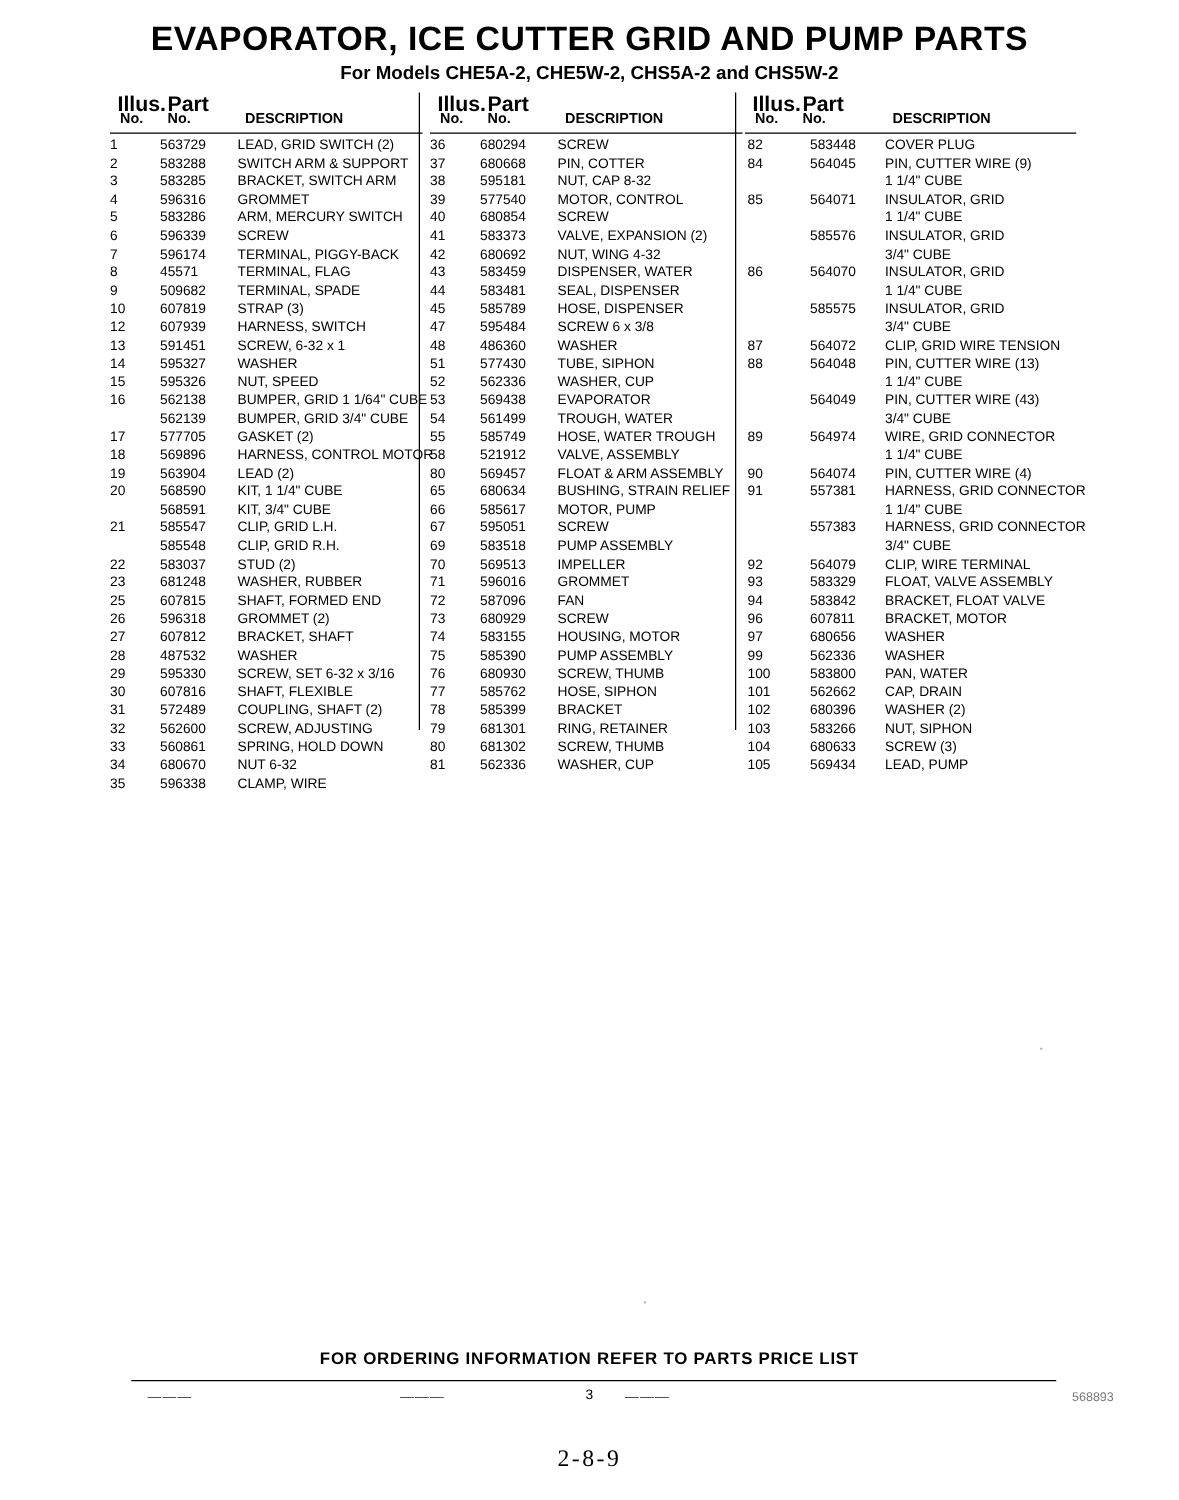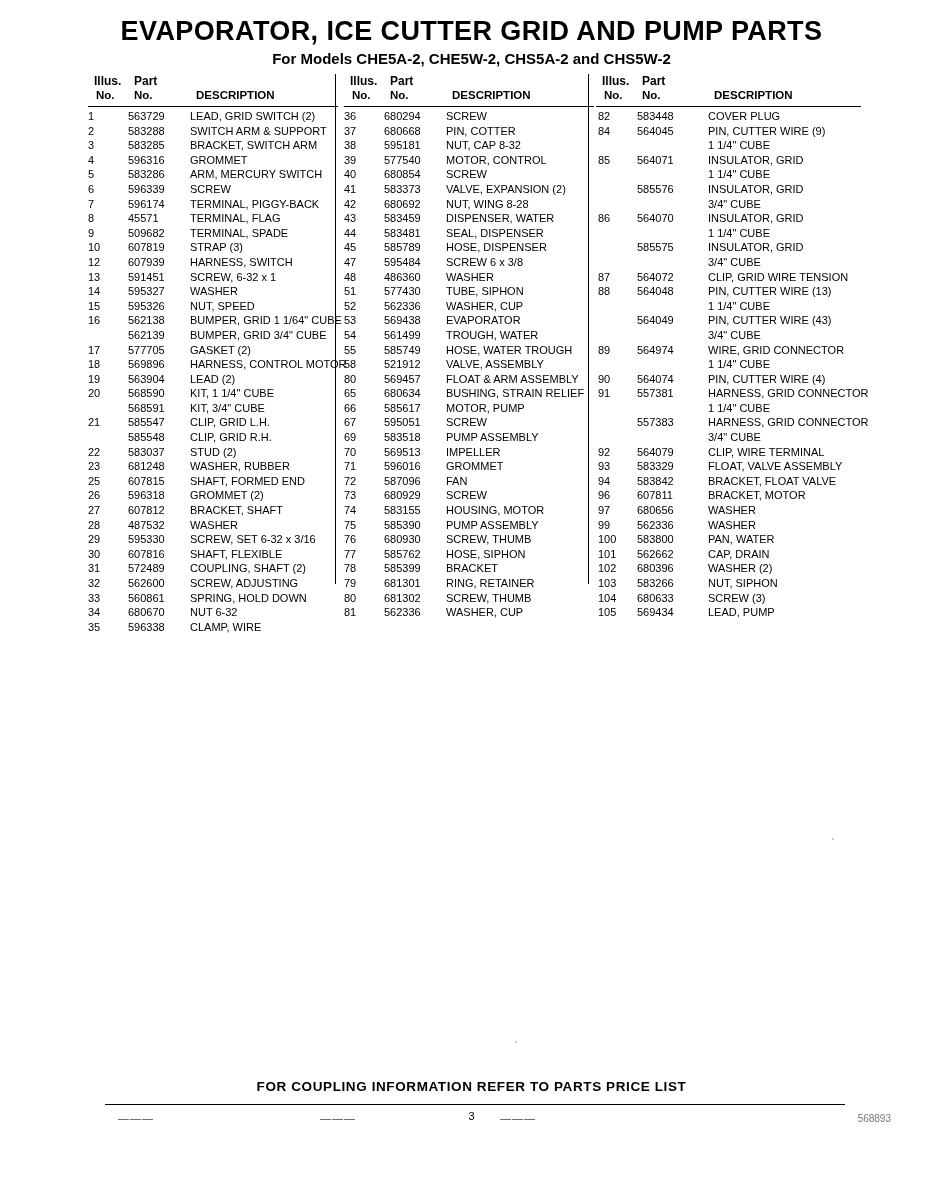--- a/index.html
+++ b/index.html
@@ -56,21 +56,21 @@
     position: absolute;
     top: 74px;
     width: 1px;
     background: #000;
     height: 510px;
   }
   .div-1 { left: 335px; }
   .div-2 { left: 588px; }
 
   .hdr-line1 {
-    font-size: 12px;
+    font-size: 17px;
     font-weight: bold;
     height: 15px;
     position: relative;
   }
   .hdr-line2 {
     font-size: 11.5px;
     font-weight: bold;
     height: 15px;
     position: relative;
   }
@@ -104,21 +104,21 @@
   .c-part {
     position: absolute;
     left: 40px;
     width: 58px;
   }
   .c-desc {
     position: absolute;
     left: 102px;
   }
   .col-3 .c-illus { left: 2px; width: 34px; }
-  .col-3 .c-part { left: 41px; width: 58px; }
+  .col-3 .c-part { left: 52px; width: 58px; }
   .col-3 .c-desc { left: 112px; }
 
   .footer-note {
     position: absolute;
     left: 0;
     top: 1079px;
     width: 943px;
     text-align: center;
     font-weight: bold;
     font-size: 13.5px;
@@ -419,21 +419,21 @@
           <span class="c-desc">SCREW</span>
         </div>
         <div class="row">
           <span class="c-illus">41</span>
           <span class="c-part">583373</span>
           <span class="c-desc">VALVE, EXPANSION (2)</span>
         </div>
         <div class="row">
           <span class="c-illus">42</span>
           <span class="c-part">680692</span>
-          <span class="c-desc">NUT, WING 8-28</span>
+          <span class="c-desc">NUT, WING 4-32</span>
         </div>
         <div class="row">
           <span class="c-illus">43</span>
           <span class="c-part">583459</span>
           <span class="c-desc">DISPENSER, WATER</span>
         </div>
         <div class="row">
           <span class="c-illus">44</span>
           <span class="c-part">583481</span>
           <span class="c-desc">SEAL, DISPENSER</span>
@@ -754,23 +754,24 @@
           <span class="c-desc">SCREW (3)</span>
         </div>
         <div class="row">
           <span class="c-illus">105</span>
           <span class="c-part">569434</span>
           <span class="c-desc">LEAD, PUMP</span>
         </div>
       </div>
   </div>
 
-  <div class="footer-note">FOR COUPLING INFORMATION REFER TO PARTS PRICE LIST</div>
+  <div class="footer-note">FOR ORDERING INFORMATION REFER TO PARTS PRICE LIST</div>
   <div class="footer-rule"></div>
   <div class="footer-dashes fd-1">———</div>
   <div class="footer-dashes fd-2">———</div>
   <div class="footer-dashes fd-3">———</div>
   <div class="page-num">3</div>
   <div class="corner-code">568893</div>
+  <div class="handwritten">2-8-9</div>
 
   <div class="speck" style="left:832px; top:838px;"></div>
   <div class="speck" style="left:515px; top:1041px;"></div>
 </div>
 
 </body></html>

